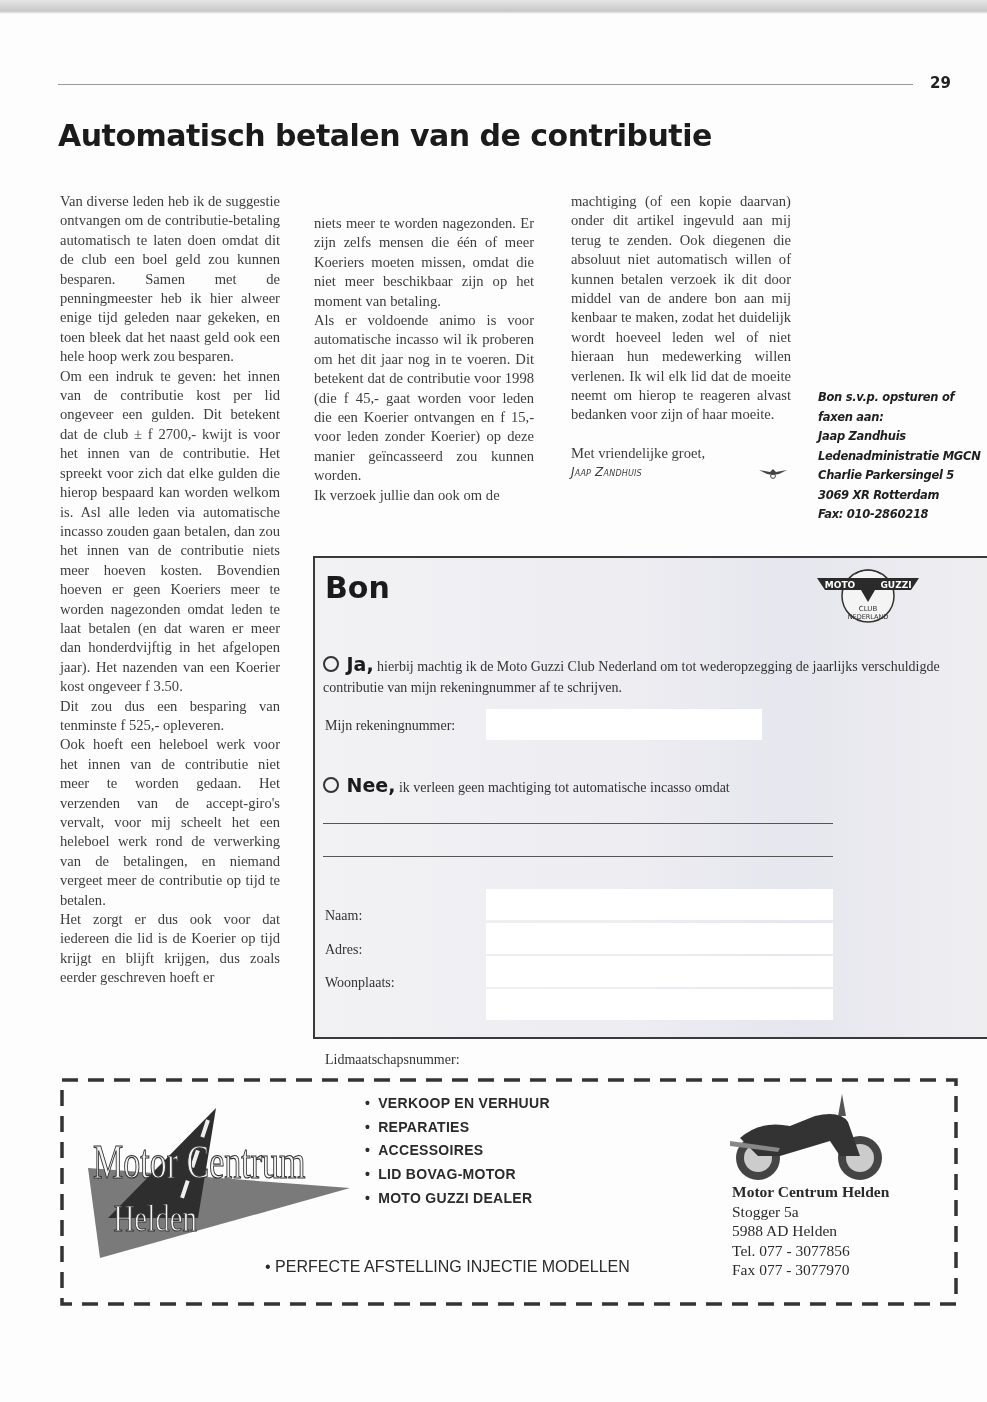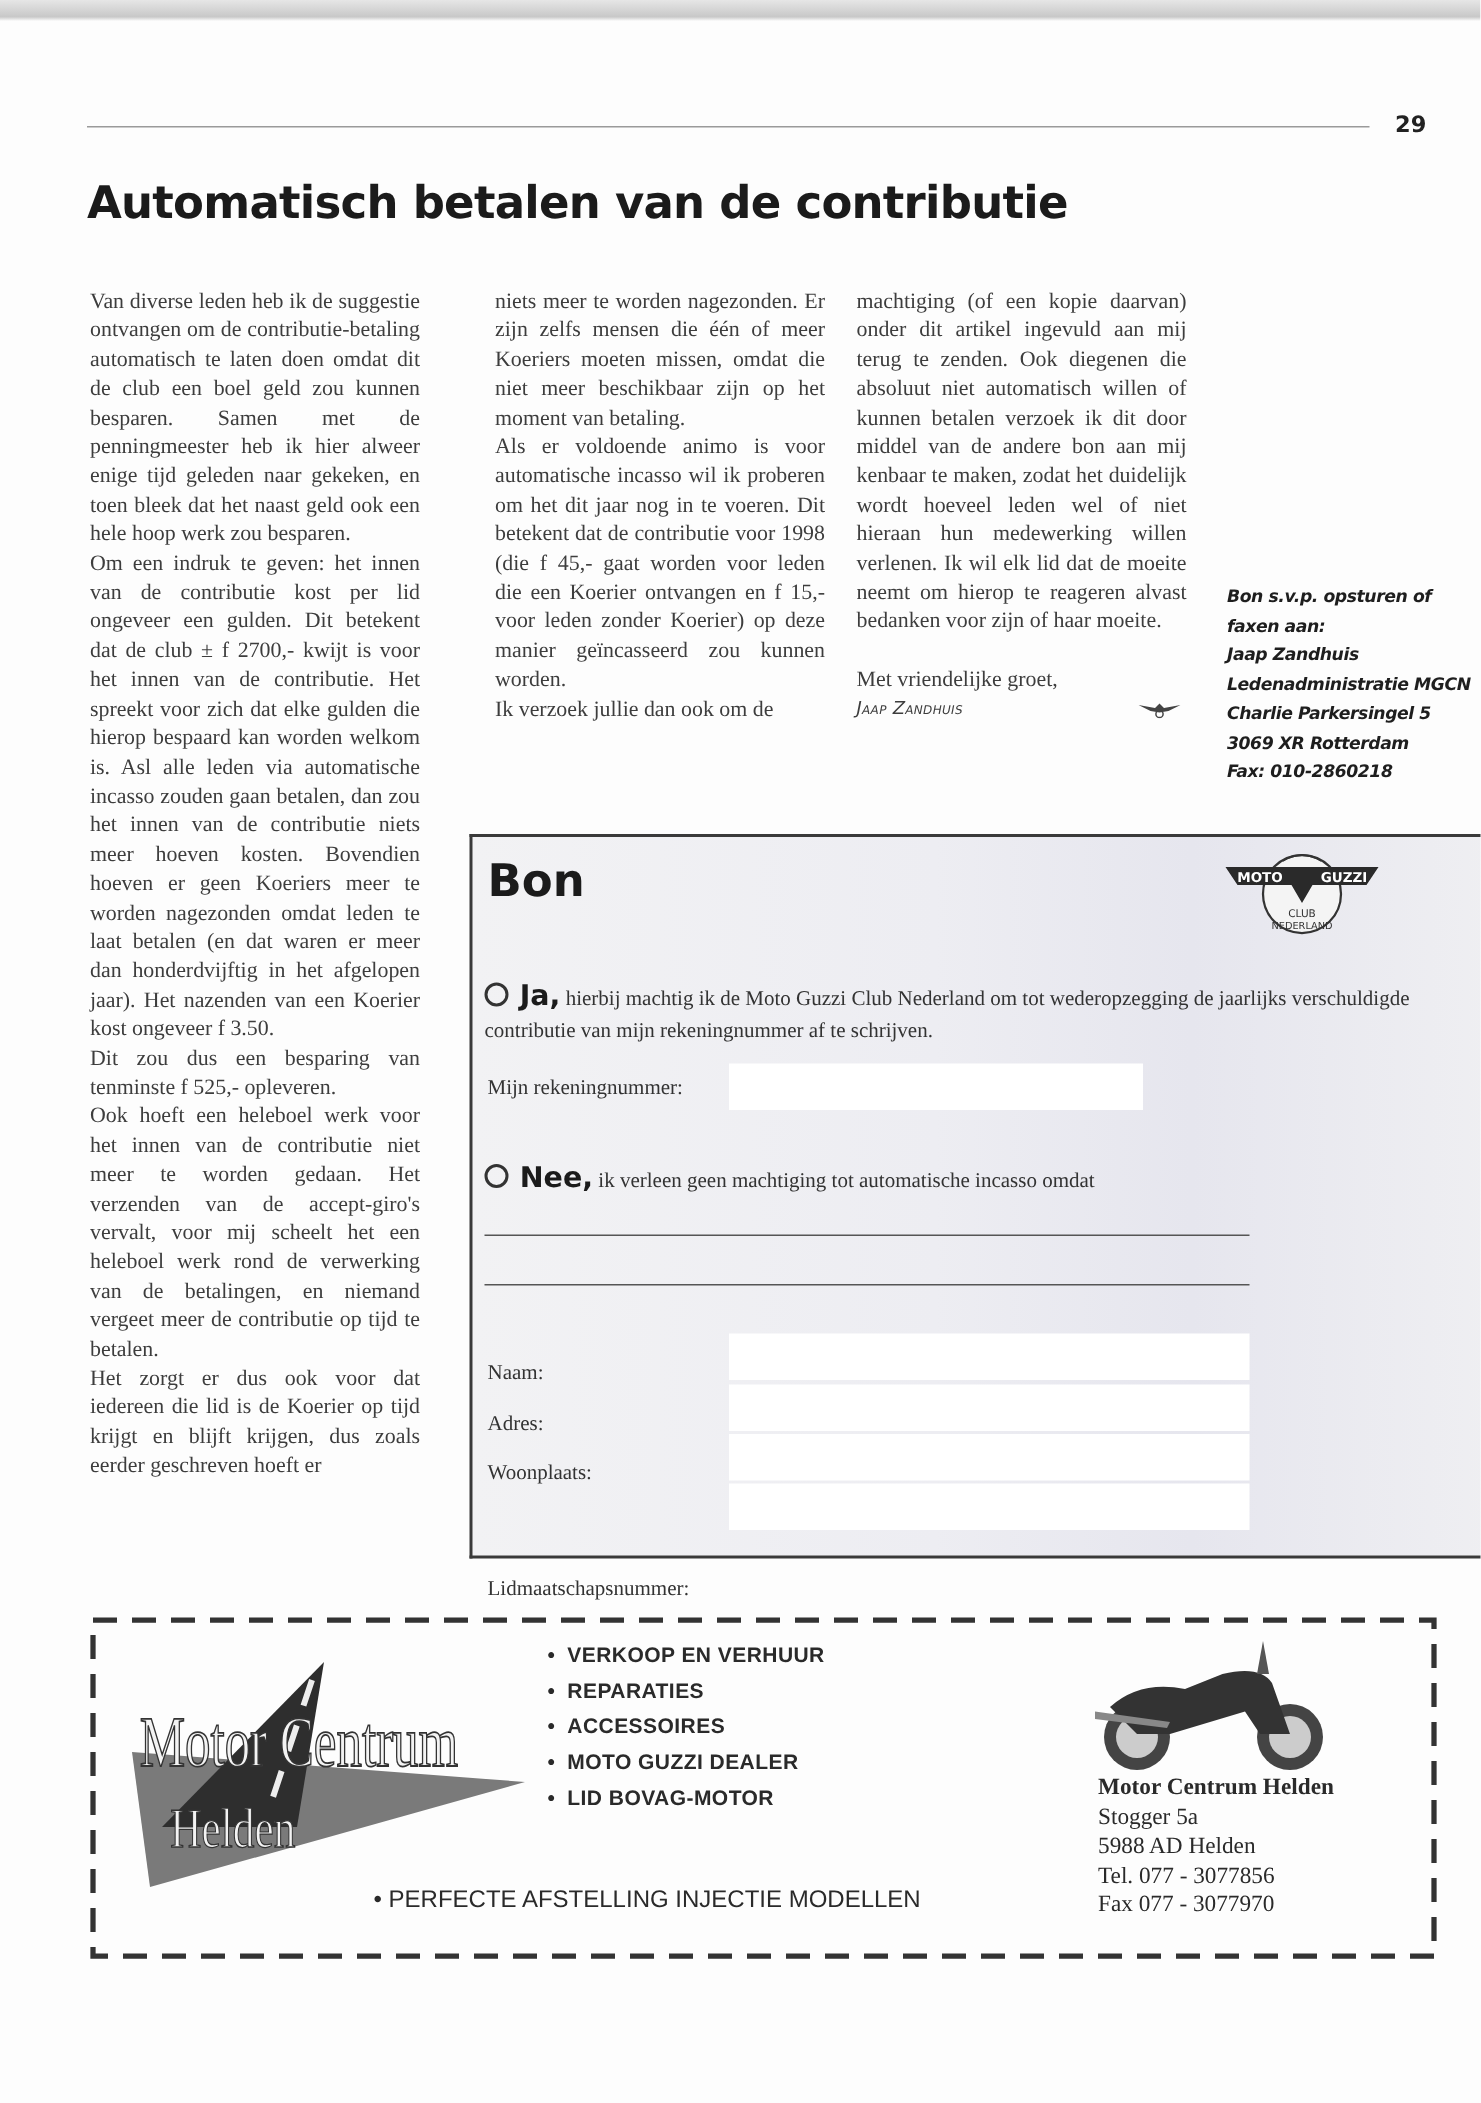--- a/index.html
+++ b/index.html
@@ -24,21 +24,21 @@
     position: absolute; left: 58px; top: 118px; margin: 0;
     font-family: "DejaVu Sans", sans-serif; font-weight: bold; font-size: 30px;
     letter-spacing: -0.5px; color: #1b1b1b;
   }
   .col {
     position: absolute; top: 192px; font-size: 14.6px; line-height: 19.4px;
     text-align: justify; color: #3d3d3d;
   }
   .col p { margin: 0; }
   .col1 { left: 60px; width: 220px; }
-  .col2 { left: 330px; width: 220px; }
+  .col2 { left: 314px; width: 220px; margin-top: 22px; }
   .col3 { left: 571px; width: 220px; }
   .closing { margin-top: 19px !important; text-align: left; }
   .signature {
     font-variant: small-caps; font-style: italic; font-family: "DejaVu Sans", sans-serif;
     font-size: 12px; letter-spacing: 0.2px; display: flex; justify-content: space-between; align-items: center;
   }
   .wing-icon { width: 28px; height: 12px; margin-right: 4px; }
 
   .sidenote {
     position: absolute; left: 818px; top: 388px; width: 150px;
@@ -84,21 +84,21 @@
     position: absolute; left: 60px; top: 1078px; width: 898px; height: 228px;
   }
   .ad-frame { position: absolute; left: 0; top: 0; width: 898px; height: 228px; }
   .ad-list {
     position: absolute; left: 305px; top: 14px; margin: 0; padding: 0; list-style: none;
     font-family: "Liberation Sans", "DejaVu Sans", sans-serif; font-weight: bold; font-size: 14px;
     line-height: 23.7px; color: #2a2a2a; letter-spacing: 0.3px;
   }
   .ad-list li::before { content: "\2022"; margin-right: 8px; }
   .ad-tagline {
-    position: absolute; left: 189px; top: 180px; font-family: "Liberation Sans", "DejaVu Sans", sans-serif;
+    position: absolute; left: 205px; top: 180px; font-family: "Liberation Sans", "DejaVu Sans", sans-serif;
     font-size: 16px; color: #2a2a2a;
   }
   .ad-tagline::before { content: "\2022  "; }
   .mch-logo { position: absolute; left: 28px; top: 30px; width: 262px; height: 150px; }
   .bike { position: absolute; left: 660px; top: 8px; width: 170px; height: 100px; }
   .ad-address {
     position: absolute; left: 672px; top: 104px; font-size: 15.5px; line-height: 19.5px; color: #2a2a2a;
   }
   .ad-address .name { font-weight: bold; }
 </style>
@@ -200,22 +200,22 @@
     <polygon points="20,110 128,0 110,110" fill="#2e2e2e"></polygon>
     <line x1="120" y1="12" x2="92" y2="96" stroke="#eee" stroke-width="4" stroke-dasharray="18 14"></line>
     <text x="6" y="58" font-family="Liberation Serif, serif" font-size="40" fill="#f3f3f3" stroke="#333" stroke-width="1" transform="scale(0.85,1.2)">Motor Centrum</text>
     <text x="30" y="112" font-family="Liberation Serif, serif" font-size="34" fill="#f3f3f3" stroke="#333" stroke-width="0.8" transform="scale(0.85,1.1)">Helden</text>
   </svg>
 
   <ul class="ad-list">
     <li>VERKOOP EN VERHUUR</li>
     <li>REPARATIES</li>
     <li>ACCESSOIRES</li>
+    <li>LID BOVAG-MOTOR</li>
     <li>MOTO GUZZI DEALER</li>
-    <li>LID BOVAG-MOTOR</li>
   </ul>
 
   <div class="ad-tagline">PERFECTE AFSTELLING INJECTIE MODELLEN</div>
 
   <svg class="bike" viewBox="0 0 170 100">
     <circle cx="38" cy="72" r="22" fill="#444"></circle>
     <circle cx="38" cy="72" r="14" fill="#ccc"></circle>
     <circle cx="140" cy="72" r="22" fill="#444"></circle>
     <circle cx="140" cy="72" r="14" fill="#ccc"></circle>
     <path d="M20 52 Q40 34 70 40 L95 30 Q120 24 128 36 L140 70 L120 70 L110 55 L60 70 L38 70 Z" fill="#333"></path>

